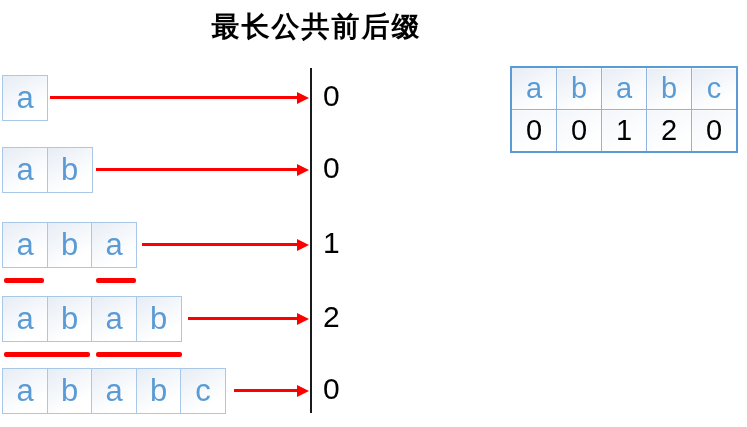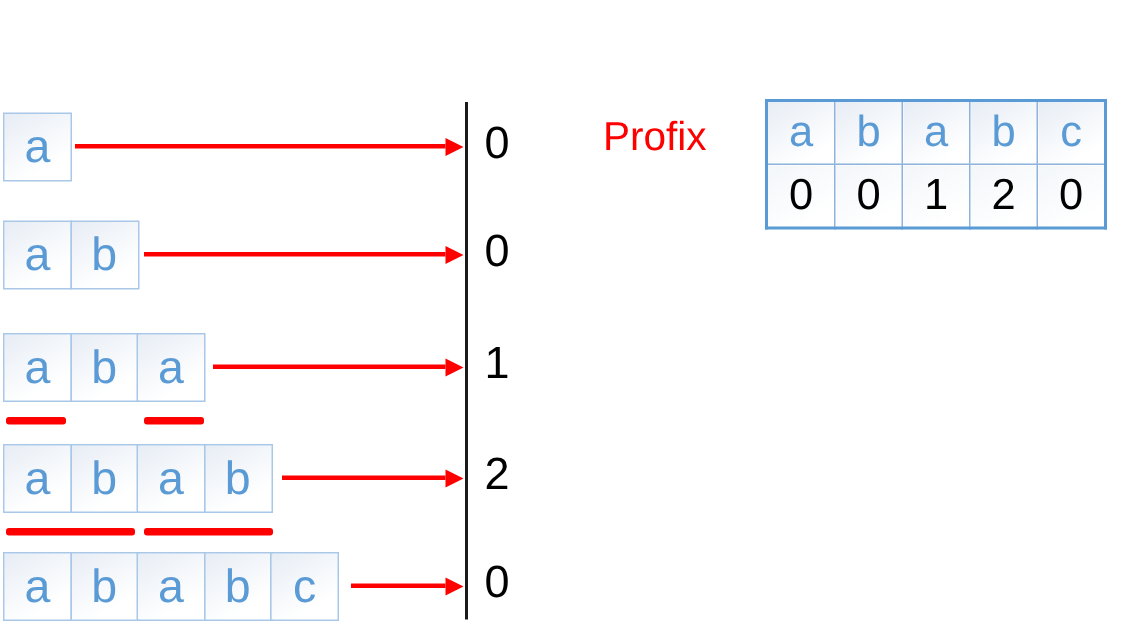--- a/index.html
+++ b/index.html
@@ -46,20 +46,21 @@
   }
   .rtable tr.val td{
     color:#000;font-size:29px;
     background:linear-gradient(150deg,#f3f6fa 0%,#ffffff 80%);
   }
 </style>
 </head>
 <body>
 
 <div class="canvas">
+  <div class="title">最长公共前后缀</div>
   <div class="vline"></div>
   <div id="rows">
       <div class="seq-row" style="top: 75px;">
         <div class="cell">a</div>
       </div>
       <div class="arrow" style="left: 50px; top: 96px; width: 247px;"></div>
       <div class="value" style="top: 73px;">0</div>
       <div class="seq-row" style="top: 147px;">
         <div class="cell">a</div>
         <div class="cell">b</div>
@@ -88,21 +89,20 @@
       <div class="seq-row" style="top: 368px;">
         <div class="cell">a</div>
         <div class="cell">b</div>
         <div class="cell">a</div>
         <div class="cell">b</div>
         <div class="cell">c</div>
       </div>
       <div class="arrow" style="left: 234px; top: 389px; width: 63px;"></div>
       <div class="value" style="top: 366px;">0</div>
     </div>
-  <div class="profix">Profix</div>
   <table class="rtable">
     <tbody>
       <tr class="hdr" id="tbl-hdr">
           <td>a</td>
           <td>b</td>
           <td>a</td>
           <td>b</td>
           <td>c</td>
         </tr>
       <tr class="val" id="tbl-val">

